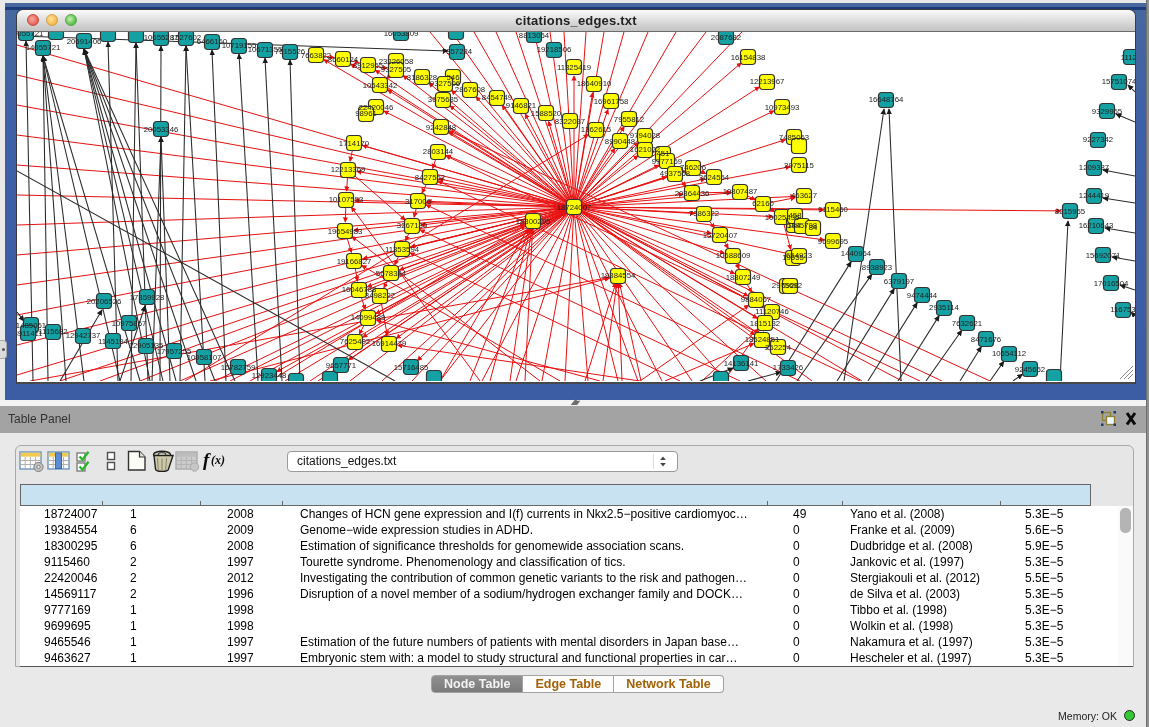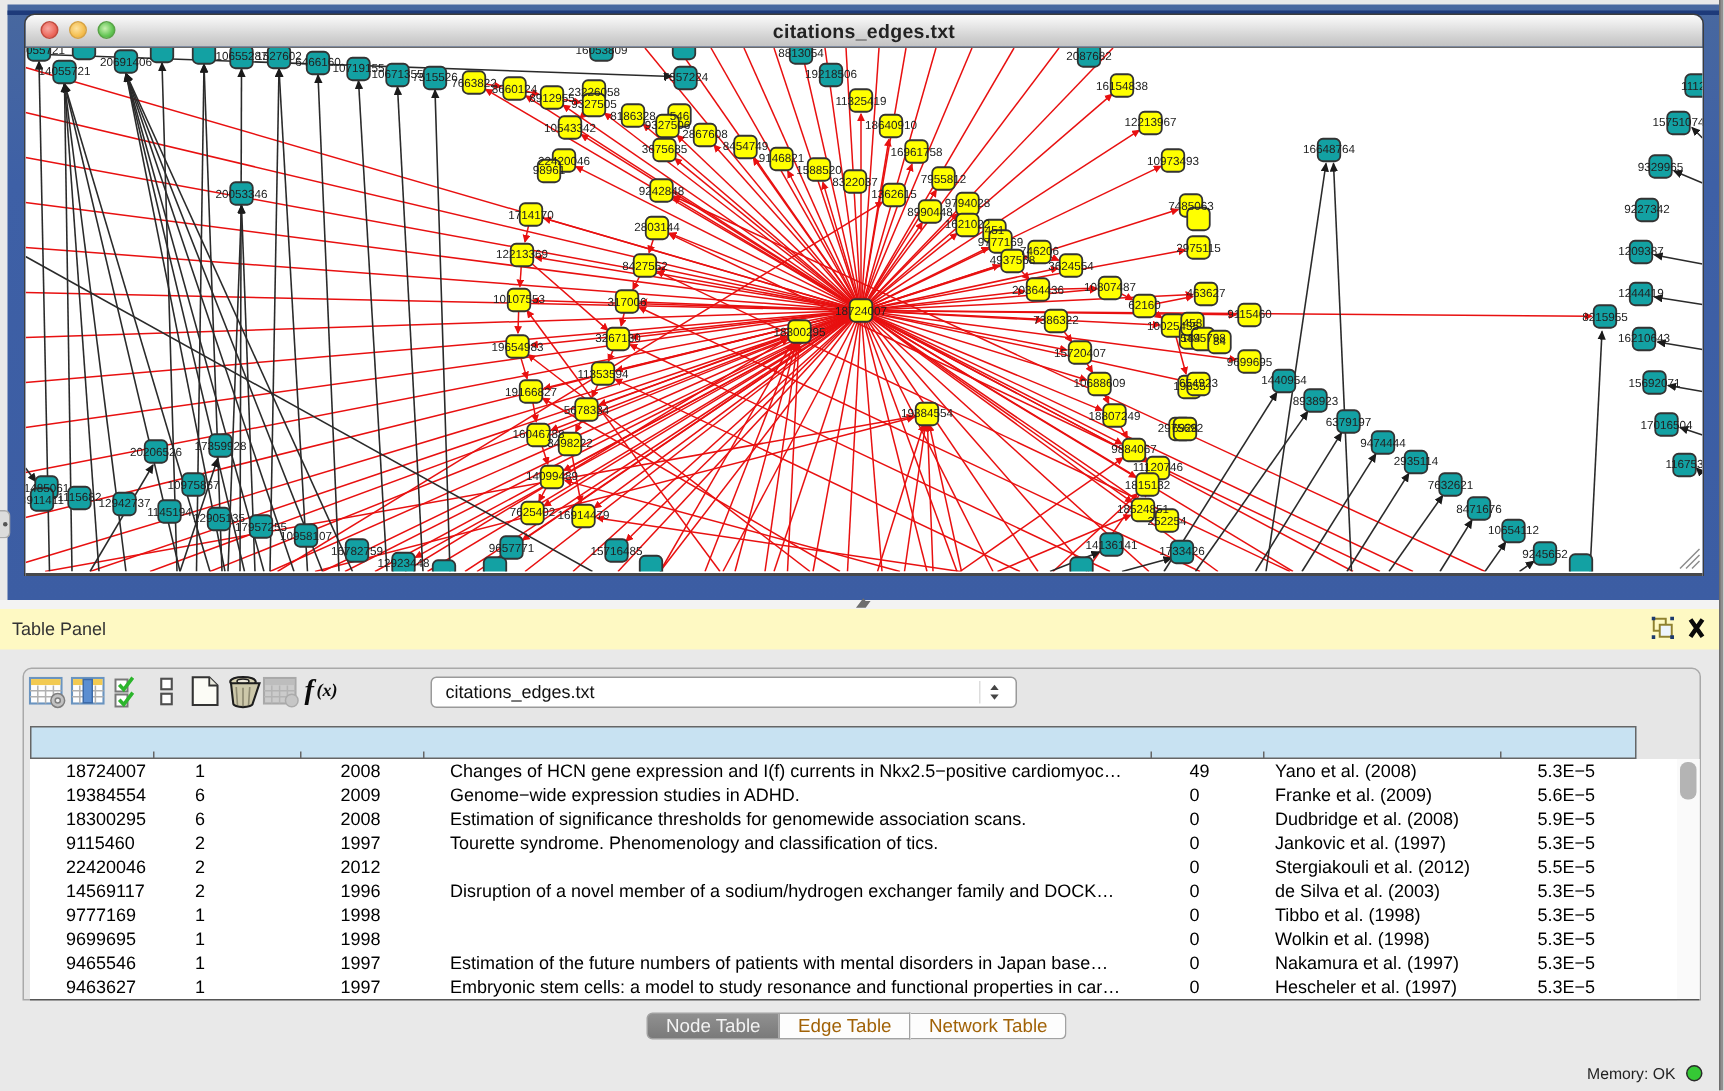--- a/index.html
+++ b/index.html
@@ -4,30 +4,30 @@
 *{margin:0;padding:0;box-sizing:border-box}
 html,body{width:1149px;height:727px;overflow:hidden;font-family:"Liberation Sans",sans-serif;background:#e9e9e9}
 #app{position:relative;width:1149px;height:727px}
 #desk{position:absolute;left:5px;top:3px;width:1141px;height:397px;background:linear-gradient(#48689f,#3e60a6 30%,#3c5da3)}
 #desk::before{content:"";position:absolute;left:0;top:4px;right:0;height:3px;background:#1d3a7a}
 #win{position:absolute;left:17px;top:10px;width:1118px;height:373px;border-radius:6px 6px 0 0;box-shadow:0 0 0 1px #3c3c3c}
 #tbar{position:absolute;left:0;top:0;right:0;height:22px;background:linear-gradient(#fbfbfb,#d2d2d2 70%,#c3c3c3);border-radius:6px 6px 0 0;border-bottom:1px solid #6b6b6b}
 #tbar .ti{position:absolute;width:100%;text-align:center;top:3px;font-size:13px;font-weight:bold;color:#222;letter-spacing:0.2px}
 .tl{position:absolute;top:4px;width:12px;height:12px;border-radius:50%}
 #canvas{position:absolute;left:0;top:22px;width:1118px;height:352px;background:#fff;overflow:hidden;border-bottom:2px solid #47484a}
-#tphead{position:absolute;left:0;top:406px;width:1149px;height:27px;background:#fef9c3}#lstrip{position:absolute;left:0;top:400px;width:1149px;height:6px;background:#f3f3f3}
+#tphead{position:absolute;left:0;top:406px;width:1149px;height:27px;background:#a3a3a3}#lstrip{position:absolute;left:0;top:400px;width:1149px;height:6px;background:#f3f3f3}
 #tphead span{position:absolute;left:8px;top:6px;font-size:12px;color:#333}
 #panel{position:absolute;left:15px;top:445px;width:1119px;height:222px;background:#e6e6e6;border:1px solid #a9a9a9;border-radius:6px 6px 0 0}
 #combo{position:absolute;left:287px;top:451px;width:391px;height:21px;background:#fff;border:1px solid #9a9a9a;border-radius:4px;font-size:12px;color:#111;line-height:19px;padding-left:9px}
 #thead{position:absolute;left:20px;top:484px;width:1071px;height:22px;background:#c8e2f2;border:1px solid #666;font-size:12px;color:#111}
 #thead div{position:absolute;top:16px;height:100%;border-right:1px solid #666;text-align:left;line-height:21px}
 #tbody{position:absolute;left:20px;top:506px;width:1113px;height:161px;background:#fff;overflow:hidden}
 .tr{position:absolute;left:0;width:100%;height:16px;font-size:12px;color:#000}
 .tr span{position:absolute;top:1px;white-space:nowrap}
-#tabs{position:absolute;left:431px;top:675px;height:18px;font-size:12.5px;font-weight:normal}
+#tabs{position:absolute;left:431px;top:675px;height:18px;font-size:12.5px;font-weight:bold}
 #tabs div{float:left;height:18px;line-height:17px;padding:0 12px;background:#fdfdfd;color:#a16207;border:1px solid #a2a2a2;border-left:none}
 #tabs div.first{border-left:1px solid #a2a2a2;border-radius:4px 0 0 4px;background:linear-gradient(#909090,#7a7a7a);color:#f3f3f3}
 #tabs div.last{border-radius:0 4px 4px 0}
 #status{position:absolute;right:32px;top:710px;font-size:10.5px;color:#222}
 #memdot{position:absolute;right:14px;top:710px;width:11px;height:11px;border-radius:50%;background:#35c835;border:1.5px solid #2a2a2a}
 #rstrip{position:absolute;right:0;top:0;width:3px;height:727px;background:#8f8f8f;border-left:1px solid #6e6e6e}
 #ltab{position:absolute;left:0;top:340px;width:7px;height:19px;background:#dcdcdc;border:1px solid #aaa;border-left:none;border-radius:0 4px 4px 0}
 #ltab::after{content:"";position:absolute;left:1.5px;top:7px;width:3px;height:3px;border-radius:50%;background:#555}
 .scroll{position:absolute;left:1118px;top:506px;width:15px;height:161px;background:#fafafa}
 .thumb{position:absolute;left:2px;top:2px;width:11px;height:25px;border-radius:5px;background:#b4b4b4}
@@ -716,20 +716,21 @@
         <span style="left:207px">1997</span>
         <span style="left:280px">Tourette syndrome. Phenomenology and classification of tics.</span>
         <span style="left:773px">0</span>
         <span style="left:830px">Jankovic et al. (1997)</span>
         <span style="left:1005px">5.3E−5</span>
       </div>
 <div class="tr" style="top:64px">
         <span style="left:24px">22420046</span>
         <span style="left:110px">2</span>
         <span style="left:207px">2012</span>
+        <span style="left:280px">Investigating the contribution of common genetic variants to the risk and pathogen…</span>
         <span style="left:773px">0</span>
         <span style="left:830px">Stergiakouli et al. (2012)</span>
         <span style="left:1005px">5.5E−5</span>
       </div>
 <div class="tr" style="top:80px">
         <span style="left:24px">14569117</span>
         <span style="left:110px">2</span>
         <span style="left:207px">1996</span>
         <span style="left:280px">Disruption of a novel member of a sodium/hydrogen exchanger family and DOCK…</span>
         <span style="left:773px">0</span>
@@ -758,21 +759,21 @@
         <span style="left:207px">1997</span>
         <span style="left:280px">Estimation of the future numbers of patients with mental disorders in Japan base…</span>
         <span style="left:773px">0</span>
         <span style="left:830px">Nakamura et al. (1997)</span>
         <span style="left:1005px">5.3E−5</span>
       </div>
 <div class="tr" style="top:144px">
         <span style="left:24px">9463627</span>
         <span style="left:110px">1</span>
         <span style="left:207px">1997</span>
-        <span style="left:280px">Embryonic stem cells: a model to study resonance and functional properties in car…</span>
+        <span style="left:280px">Embryonic stem with: a model to study structural and functional properties in car…</span>
         <span style="left:773px">0</span>
         <span style="left:830px">Hescheler et al. (1997)</span>
         <span style="left:1005px">5.3E−5</span>
       </div>
     </div>
 <div class="scroll">
       <div class="thumb"></div>
     </div>
 <div style="position:absolute;left:20px;top:666px;width:1113px;height:1px;background:#555"></div>
 <div id="tabs">

